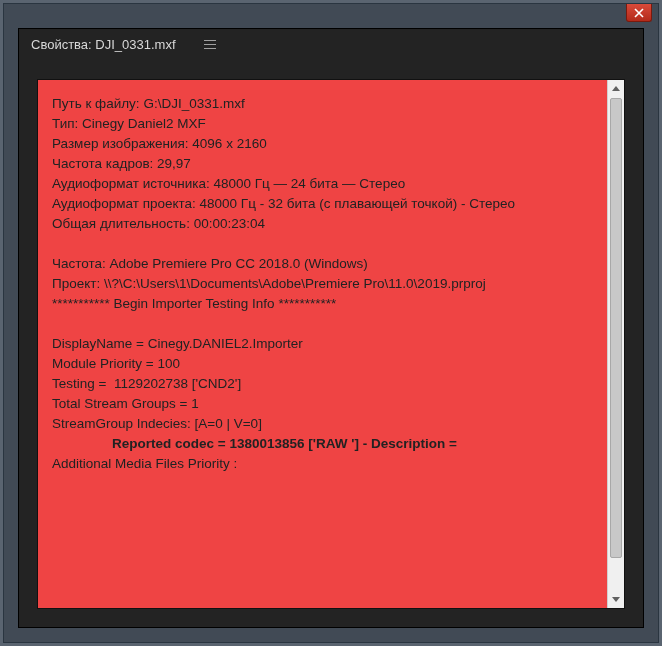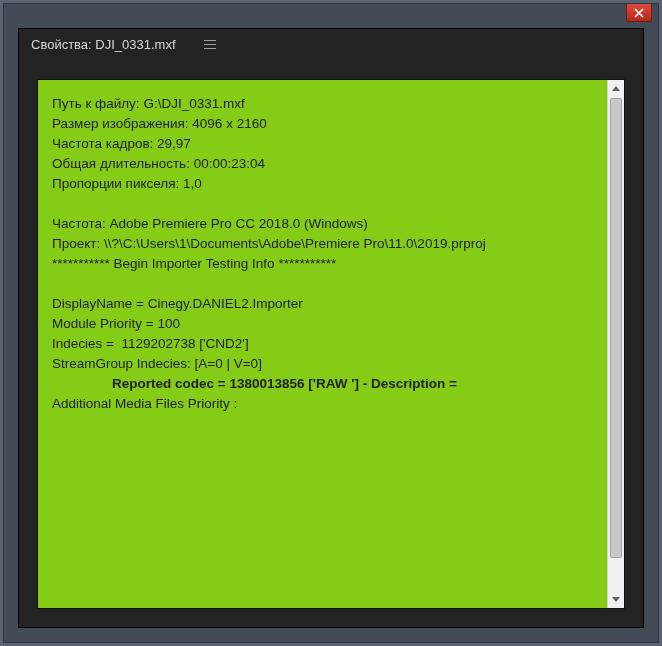--- a/index.html
+++ b/index.html
@@ -57,21 +57,21 @@
     cursor: pointer;
   }
   .menu-icon span {
     display: block;
     height: 1px;
     background: #a0a0a0;
   }
   .content-area {
     position: absolute;
     top: 50px; left: 18px; right: 18px; bottom: 18px;
-    background: #84cc16;
+    background: #ef4444;
     border: 1px solid #111;
     display: flex;
   }
   .text-panel {
     flex: 1;
     padding: 14px 10px 14px 14px;
     color: #222;
     font-size: 13.5px;
     line-height: 20px;
     font-family: "Segoe UI", Arial, sans-serif;
@@ -131,32 +131,35 @@
       <span class="menu-icon">
         <span></span>
           <span></span>
           <span></span>
       </span>
     </div>
 
     <div class="content-area">
       <div class="text-panel">
         <div class="line"><span>Путь к файлу: </span><span>G:\DJI_0331.mxf</span></div>
+        <div class="line"><span>Тип: </span><span>Cinegy Daniel2 MXF</span></div>
         <div class="line"><span>Размер изображения: </span><span>4096 x 2160</span></div>
         <div class="line"><span>Частота кадров: </span><span>29,97</span></div>
+        <div class="line"><span>Аудиоформат источника: </span><span>48000 Гц — 24 бита — Стерео</span></div>
+        <div class="line"><span>Аудиоформат проекта: </span><span>48000 Гц - 32 бита (с плавающей точкой) - Стерео</span></div>
         <div class="line"><span>Общая длительность: </span><span>00:00:23:04</span></div>
-        <div class="line"><span>Пропорции пикселя: </span><span>1,0</span></div>
         <div class="blank"></div>
         <div class="line"><span>Частота: </span><span>Adobe Premiere Pro CC 2018.0 (Windows)</span></div>
         <div class="line"><span>Проект: </span><span>\\?\C:\Users\1\Documents\Adobe\Premiere Pro\11.0\2019.prproj</span></div>
         <div class="line">*********** Begin Importer Testing Info ***********</div>
         <div class="blank"></div>
         <div class="line"><span>DisplayName = </span><span>Cinegy.DANIEL2.Importer</span></div>
         <div class="line"><span>Module Priority = </span><span>100</span></div>
-        <div class="line"><span>Indecies =  </span><span>1129202738 ['CND2']</span></div>
+        <div class="line"><span>Testing =  </span><span>1129202738 ['CND2']</span></div>
+        <div class="line"><span>Total Stream Groups = </span><span>1</span></div>
         <div class="line"><span>StreamGroup Indecies: </span><span>[A=0 | V=0]</span></div>
         <div class="line indent"><span>Reported codec = </span><span>1380013856 ['RAW '] - Description = </span></div>
         <div class="line">Additional Media Files Priority :</div>
       </div>
 
       <div class="scrollbar-track">
         <div class="scroll-arrow up">
           <svg width="8" height="5" viewBox="0 0 8 5">
               <path d="M0 5 L4 0 L8 5 Z" fill="#606060"></path>
             </svg>

